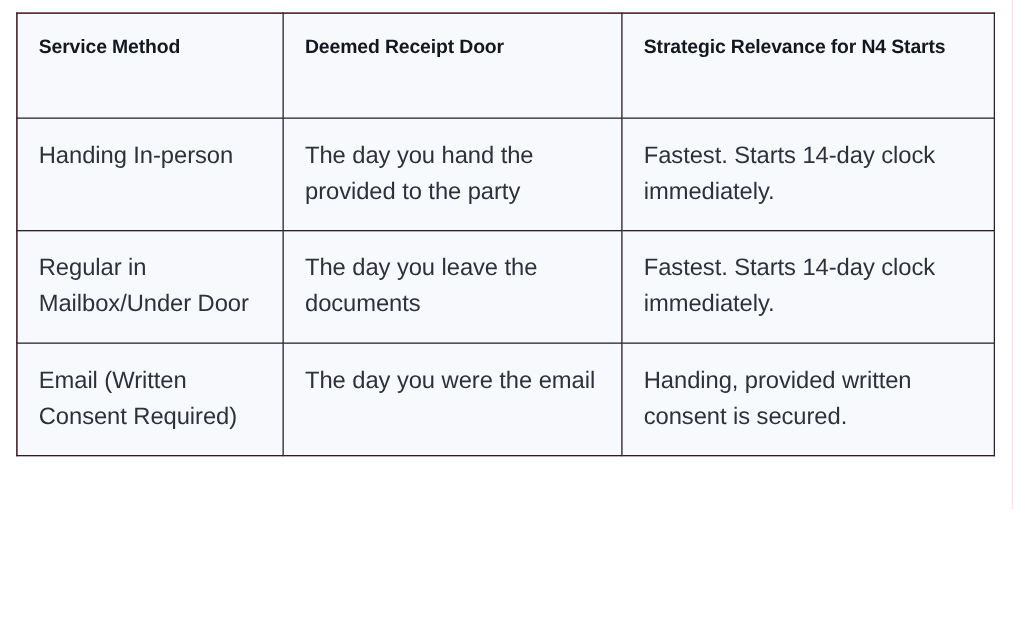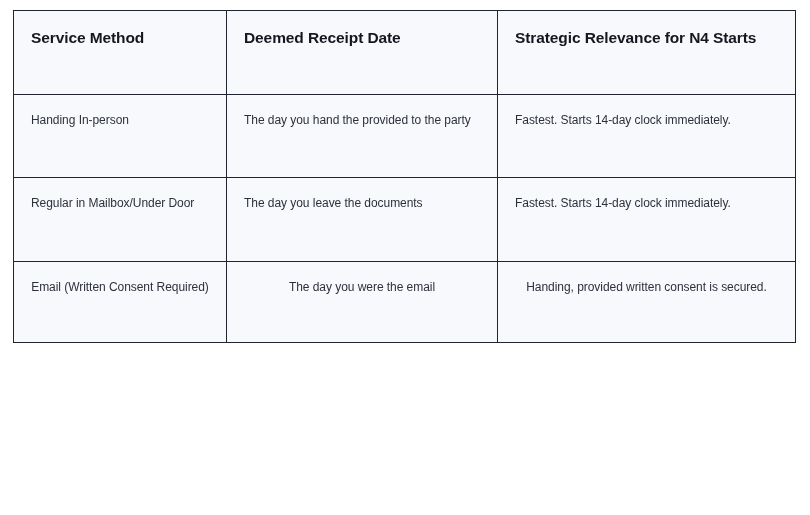--- a/index.html
+++ b/index.html
@@ -48,46 +48,46 @@
   table.service-table thead th {
     height: 51px;
     font-weight: 700;
     font-size: 15.5px;
     line-height: 1.45;
     color: #14171f;
     letter-spacing: -0.1px;
   }
   table.service-table tbody td {
     font-weight: 400;
-    font-size: 12px;
+    font-size: 19px;
     line-height: 1.5;
     color: #2c313c;
     letter-spacing: -0.05px;
   }
   table.service-table tbody tr.r1 td { height: 50px; }
   table.service-table tbody tr.r2 td { height: 51px; }
-  table.service-table tbody tr.r3 td { height: 48px; text-align: center; }
+  table.service-table tbody tr.r3 td { height: 48px; }
   table.service-table tbody tr.r4 td { height: 50px; }
   table.service-table tbody tr.r5 td { height: 48px; }
 </style>
 </head>
 <body>
 
 <div class="page">
   <div class="table-wrap">
     <table class="service-table">
       <colgroup>
         <col class="c1">
           <col class="c2">
           <col class="c3">
       </colgroup>
       <thead>
         <tr>
           <th>Service Method</th>
-          <th>Deemed Receipt Date</th>
+          <th>Deemed Receipt Door</th>
           <th>Strategic Relevance for N4 Starts</th>
         </tr>
       </thead>
       <tbody>
         <tr class="r1">
           <td>Handing In-person</td>
           <td>The day you hand the provided to the party</td>
           <td>Fastest. Starts 14-day clock immediately.</td>
         </tr>
         <tr class="r2">

